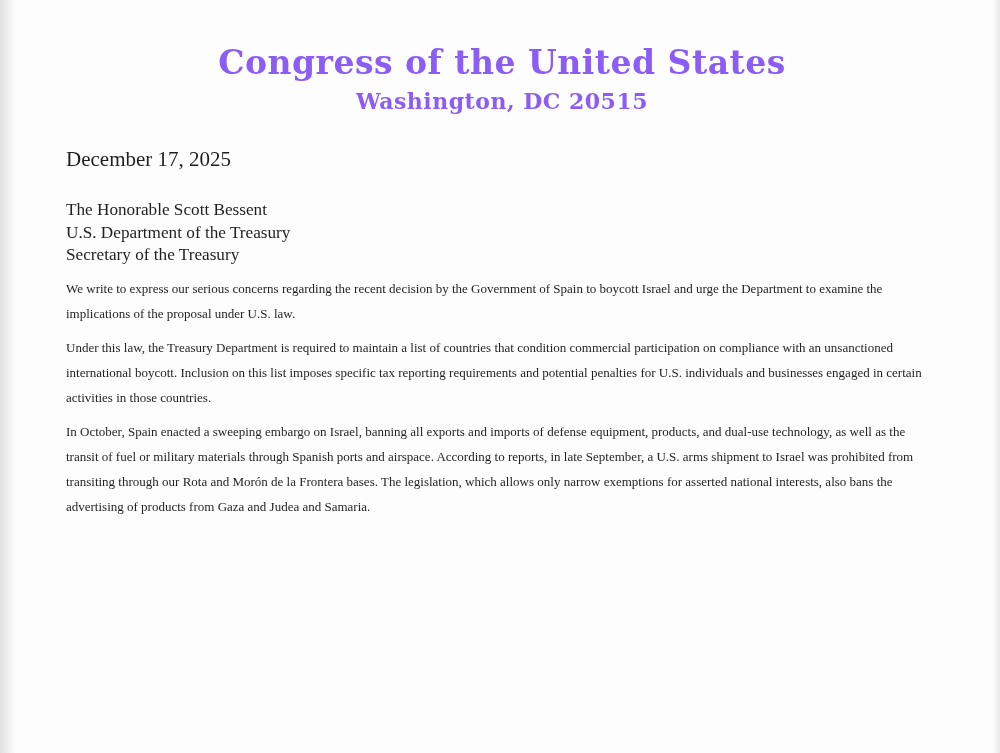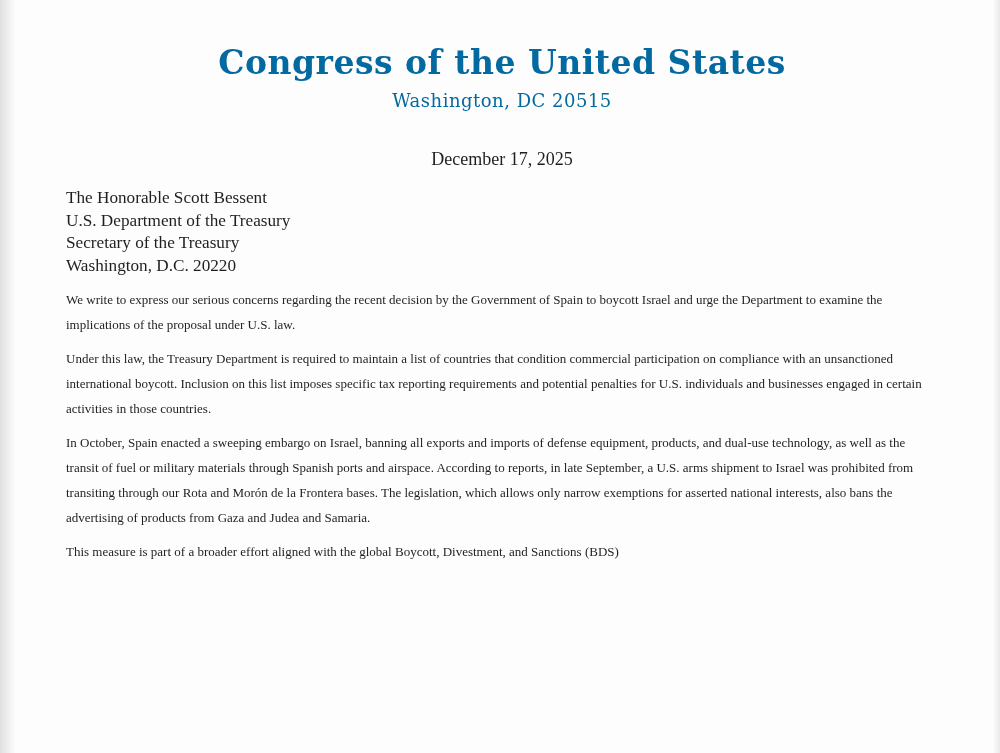--- a/index.html
+++ b/index.html
@@ -30,45 +30,45 @@
     width: 7px;
     background: linear-gradient(to left, rgba(120,120,120,0.15), rgba(120,120,120,0));
     pointer-events: none;
   }
   .content {
     padding: 0 62px 0 66px;
   }
   .letterhead {
     margin-top: 42px;
     text-align: center;
-    color: #0369a1;
+    color: #8b5cf6;
   }
   .lh-title {
     font-family: "DejaVu Serif", serif;
     font-weight: 700;
     font-size: 33px;
     line-height: 42px;
     letter-spacing: 0.5px;
   }
   .lh-subtitle {
     font-family: "DejaVu Serif", serif;
-    font-weight: 400;
-    font-size: 18px;
+    font-weight: 700;
+    font-size: 22px;
     line-height: 26px;
     margin-top: 4px;
     letter-spacing: 0.5px;
   }
   .date-line {
-    text-align: center;
-    font-size: 18px;
+    text-align: left;
+    font-size: 21px;
     line-height: 23px;
     margin-top: 34px;
   }
   .recipient {
-    margin-top: 16px;
+    margin-top: 28px;
     font-size: 17.2px;
     line-height: 22.7px;
   }
   .salutation {
     margin-top: 18px;
     font-size: 17.2px;
     line-height: 25px;
     margin-bottom: 4px;
   }
   p.body-para {
@@ -91,23 +91,21 @@
       <div class="lh-title">Congress of the United States</div>
       <div class="lh-subtitle">Washington, DC 20515</div>
     </header>
 
     <div class="date-line">December 17, 2025</div>
 
     <div class="recipient">
       <div>The Honorable Scott Bessent</div>
       <div>U.S. Department of the Treasury</div>
       <div>Secretary of the Treasury</div>
-      <div>Washington, D.C. 20220</div>
     </div>
 
 
     <p class="body-para">We write to express our serious concerns regarding the recent decision by the Government of Spain to boycott Israel and urge the Department to examine the implications of the proposal under U.S. law.</p>
     <p class="body-para">Under this law, the Treasury Department is required to maintain a list of countries that condition commercial participation on compliance with an unsanctioned international boycott. Inclusion on this list imposes specific tax reporting requirements and potential penalties for U.S. individuals and businesses engaged in certain activities in those countries.</p>
     <p class="body-para">In October, Spain enacted a sweeping embargo on Israel, banning all exports and imports of defense equipment, products, and dual-use technology, as well as the transit of fuel or military materials through Spanish ports and airspace. According to reports, in late September, a U.S. arms shipment to Israel was prohibited from transiting through our Rota and Morón de la Frontera bases. The legislation, which allows only narrow exemptions for asserted national interests, also bans the advertising of products from Gaza and Judea and Samaria.</p>
-    <p class="body-para">This measure is part of a broader effort aligned with the global Boycott, Divestment, and Sanctions (BDS)</p>
 
   </div>
 </div>
 
 </body></html>

